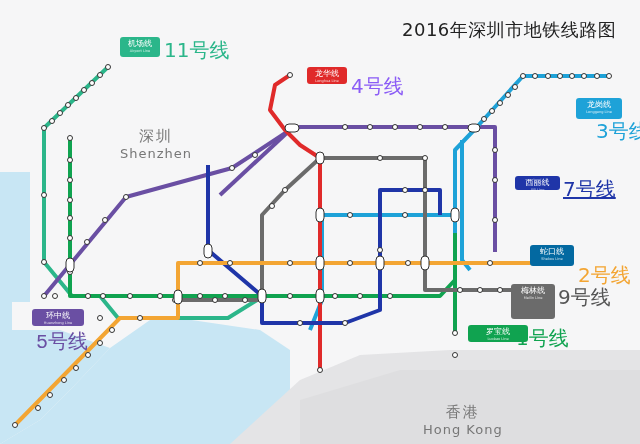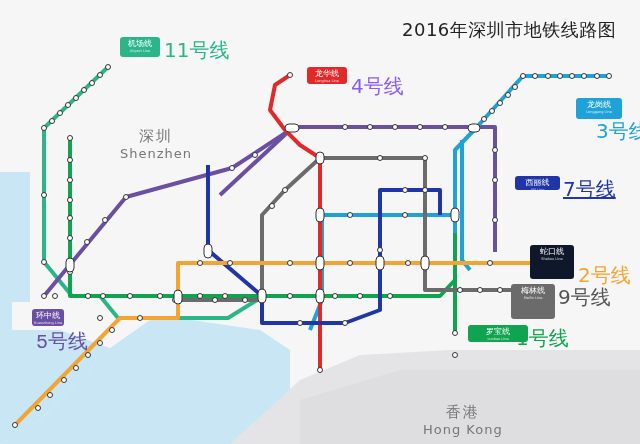--- a/index.html
+++ b/index.html
@@ -203,35 +203,35 @@
   <div class="en">Longgang Line</div>
 </div>
 <div class="num" style="left:580px;top:118px;color:#1ea2d8;margin-left:16px;">3号线</div>
 
 <div class="badge" style="left:515px;top:176px;width:45px;height:14px;background:#1f35a8;">
   <div class="cn">西丽线</div>
   <div class="en">Xili Line</div>
 </div>
 <div class="num" style="left:563px;top:176px;color:#1f35a8;text-decoration:underline;">7号线</div>
 
-<div class="badge" style="left:530px;top:245px;width:44px;height:34px;background:#0f172a;">
+<div class="badge" style="left:530px;top:245px;width:44px;height:21px;background:#0369a1;">
   <div class="cn">蛇口线</div>
   <div class="en">Shekou Line</div>
 </div>
 <div class="num" style="left:578px;top:262px;color:#f3a533;">2号线</div>
 
 <div class="badge" style="left:511px;top:284px;width:44px;height:35px;background:#6b6b6b;">
   <div class="cn">梅林线</div>
   <div class="en">Meilin Line</div>
 </div>
 <div class="num" style="left:558px;top:284px;color:#555;">9号线</div>
 
 <div class="badge" style="left:468px;top:325px;width:60px;height:17px;background:#10a350;">
   <div class="cn">罗宝线</div>
   <div class="en">Luobao Line</div>
 </div>
 <div class="num" style="left:516px;top:325px;color:#10a350;">1号线</div>
 
-<div class="badge" style="left:32px;top:309px;width:32px;height:17px;background:#6a4fa3;">
+<div class="badge" style="left:32px;top:309px;width:52px;height:17px;background:#6a4fa3;">
   <div class="cn">环中线</div>
   <div class="en">Huanzhong Line</div>
 </div>
 <div class="num" style="left:36px;top:328px;color:#6a4fa3;font-family:Liberation Mono, monospace;">5号线</div>
 
 </body></html>

